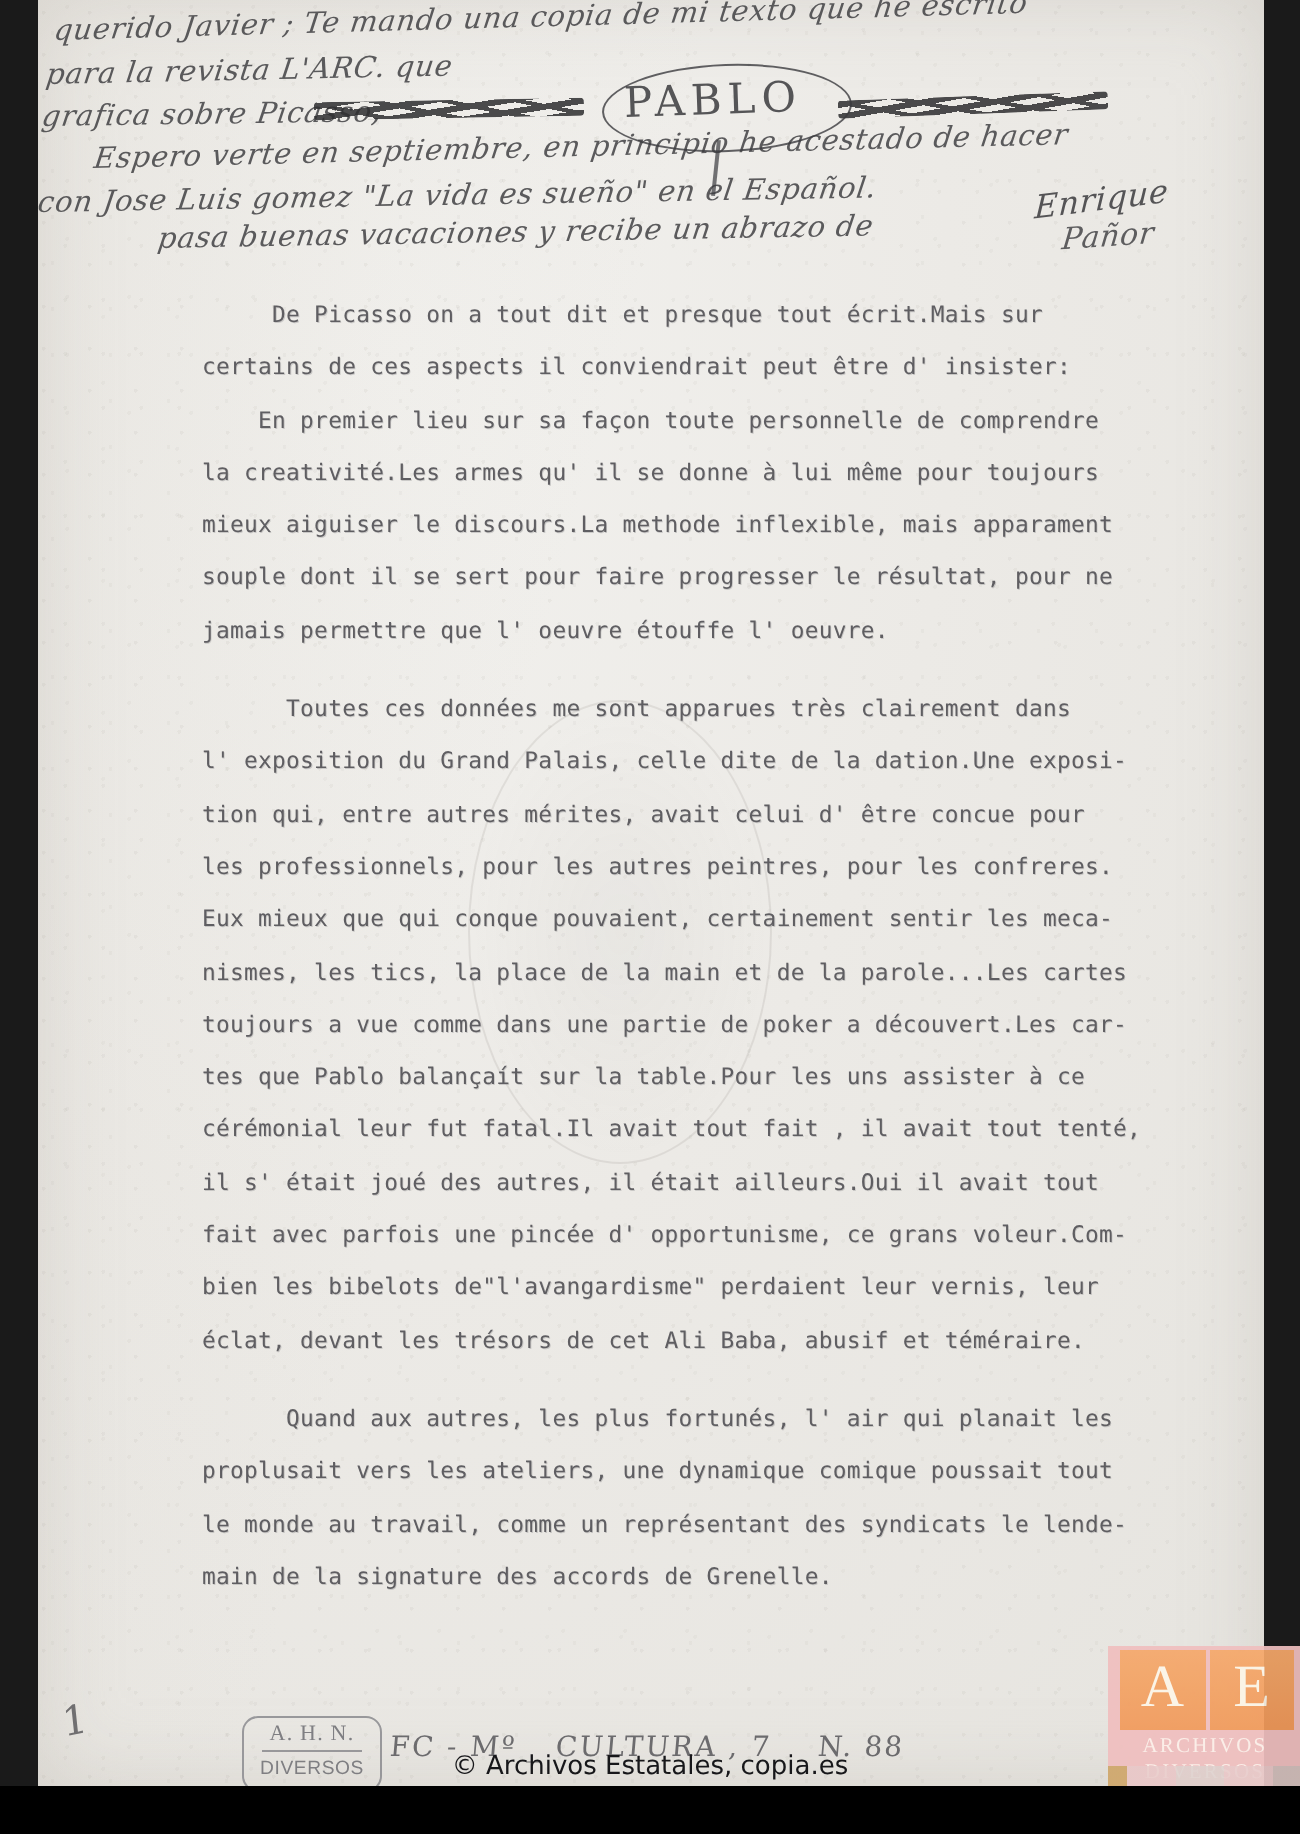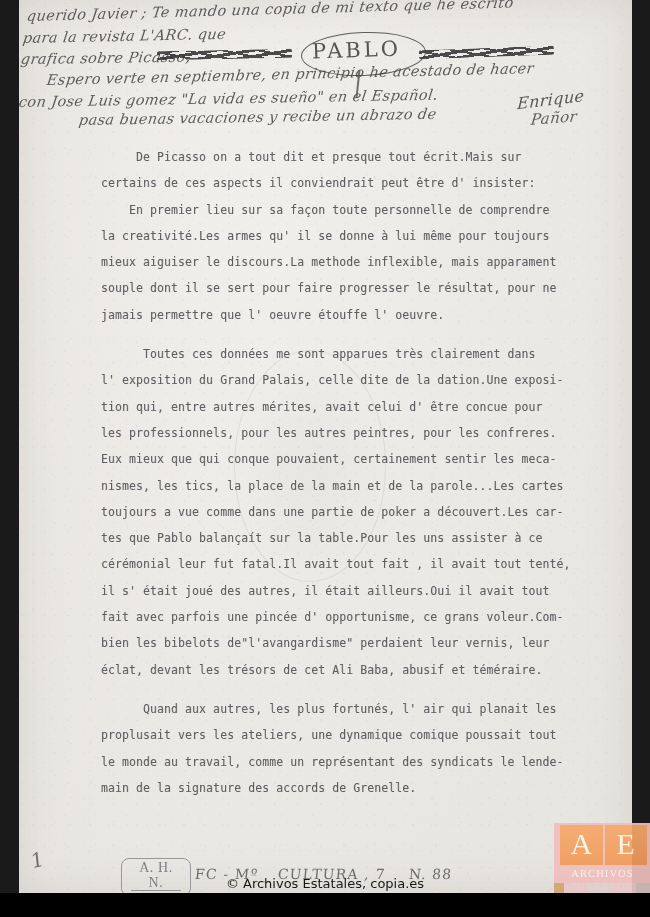--- a/index.html
+++ b/index.html
@@ -194,21 +194,21 @@
     width: 68px;
     height: 36px;
     border: 1.1px solid #8b8b8f;
     border-radius: 8px;
     color: #6e6e73;
     text-align: center;
     opacity: 0.85;
   }
   #ahn-stamp .l1 {
     font-family: "Liberation Serif", serif;
-    font-size: 14px;
+    font-size: 11px;
     line-height: 15px;
     letter-spacing: 0.6px;
     border-bottom: 1px solid #8b8b8f;
     margin: 1px 9px 0 9px;
   }
   #ahn-stamp .l2 {
     font-family: "Liberation Sans", sans-serif;
     font-size: 9.6px;
     line-height: 17px;
     letter-spacing: 0.3px;

